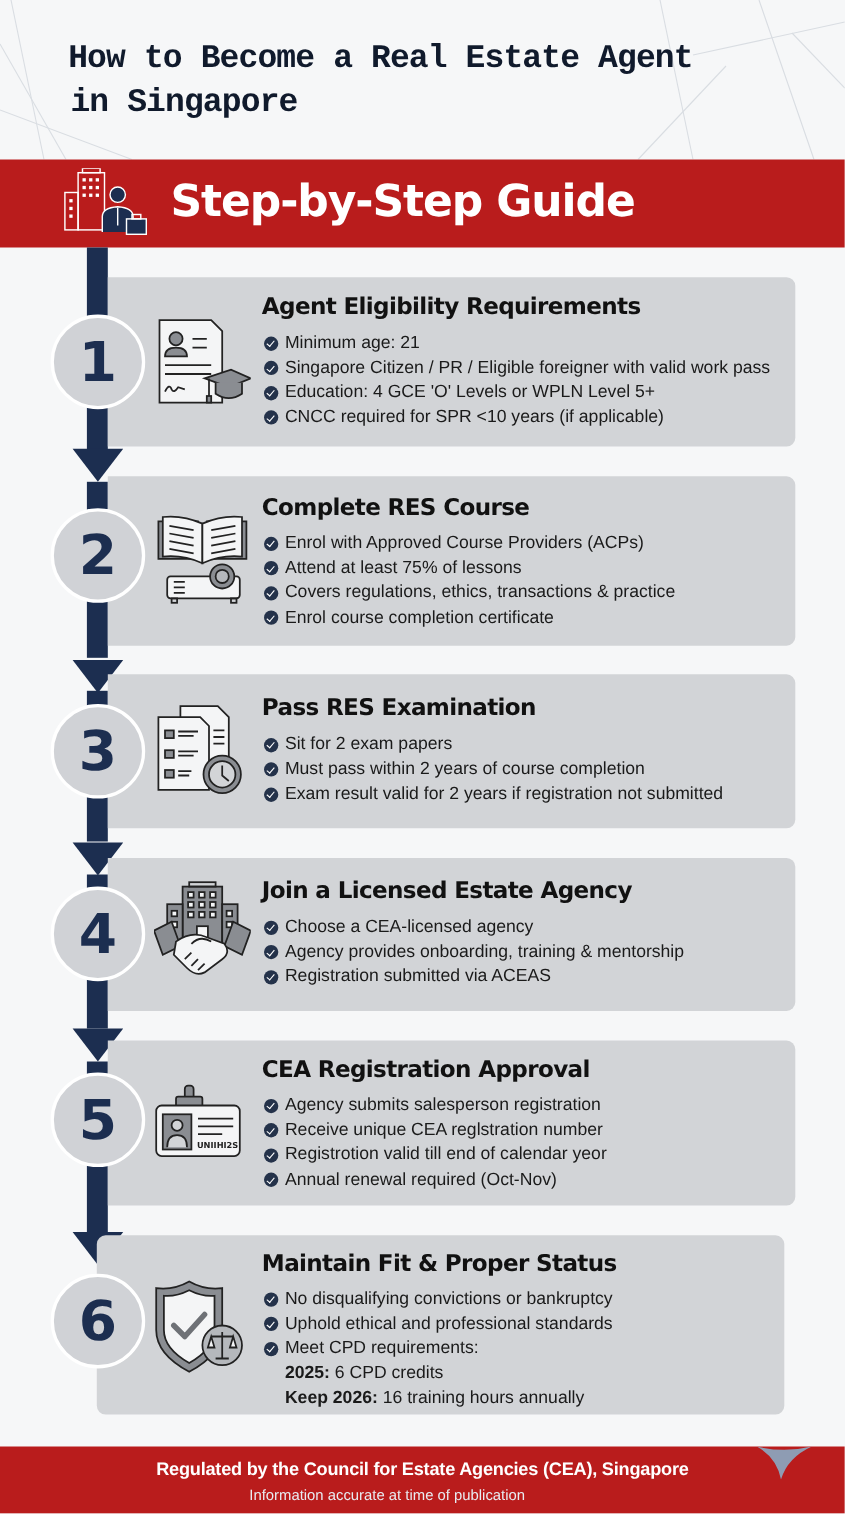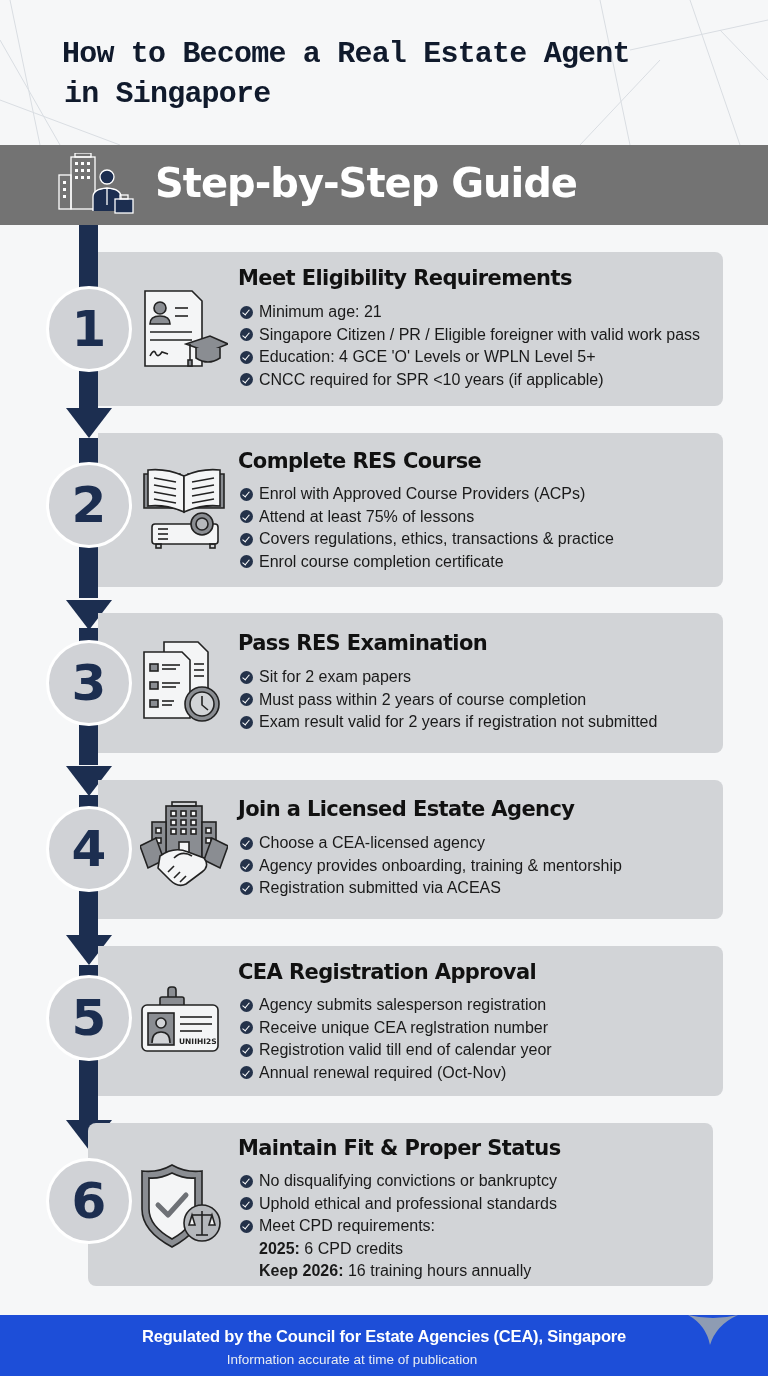--- a/index.html
+++ b/index.html
@@ -11,21 +11,21 @@
     color: #111;
   }
   .bg-lines { position: absolute; left: 0; top: 0; width: 768px; height: 145px; }
   .title {
     position: absolute; left: 62px; top: 34px; width: 690px;
     font-family: Liberation Mono, monospace; font-weight: bold;
     font-size: 30px; line-height: 40px; color: #101a2c; letter-spacing: -0.8px;
   }
   .banner {
     position: absolute; left: 0; top: 145px; width: 768px; height: 80px;
-    background: #737373;
+    background: #b91c1c;
   }
   .banner-icon { position: absolute; left: 55px; top: 8px; width: 82px; height: 62px; }
   .banner-text {
     position: absolute; left: 155px; top: 10px;
     font-family: "DejaVu Sans", sans-serif; font-weight: bold;
     font-size: 40px; line-height: 56px; color: #fff; letter-spacing: -1px;
   }
   .spine {
     position: absolute; left: 79px; width: 19px; background: #1c2e50;
   }
@@ -61,21 +61,21 @@
     margin-right: 6px; flex-shrink: 0; position: relative;
   }
   .check::after {
     content: ""; position: absolute; left: 4px; top: 2.5px; width: 3px; height: 6px;
     border-right: 1.8px solid #fff; border-bottom: 1.8px solid #fff; transform: rotate(40deg);
   }
   .sub { padding-left: 19px; }
   .sub b { font-weight: bold; }
   .footer {
     position: absolute; left: 0; top: 1315px; width: 768px; height: 61px;
-    background: #1d4ed8; text-align: center; color: #fff;
+    background: #b91c1c; text-align: center; color: #fff;
   }
   .footer-main {
     position: absolute; left: 0; width: 768px; top: 12px;
     font-weight: bold; font-size: 16.5px; letter-spacing: -0.2px;
   }
   .footer-sub { position: absolute; left: 0; width: 704px; top: 37px; font-size: 13.5px; color: #e8ecf2; }
   .footer-deco { position: absolute; left: 688px; top: 0; width: 50px; height: 30px; }
 </style>
 </head>
 <body>
@@ -146,21 +146,21 @@
   <line x1="35" y1="22" x2="48" y2="22"></line>
     <line x1="35" y1="30" x2="48" y2="30"></line>
   <line x1="10" y1="46" x2="52" y2="46"></line>
     <line x1="10" y1="54" x2="52" y2="54"></line>
   <path d="M10 70 Q14 62 16 68 Q18 72 22 66 L28 68"></path>
   <path d="M46 58 L70 50 L88 58 L68 66 Z" fill="#8a8d92"></path>
     <path d="M56 62 V72 Q68 80 80 72 V62" fill="#8a8d92"></path>
   <line x1="50" y1="58" x2="50" y2="74"></line>
     <rect x="48" y="74" width="4" height="6" fill="#8a8d92"></rect>
 </svg>
-<div class="step-title" style="top:266px">Meet Eligibility Requirements</div>
+<div class="step-title" style="top:266px">Agent Eligibility Requirements</div>
 <ul class="bullets" style="top:301px">
   <li>
       <span class="check"></span>
       <span>Minimum age: 21</span>
     </li>
   <li>
       <span class="check"></span>
       <span>Singapore Citizen / PR / Eligible foreigner with valid work pass</span>
     </li>
   <li>

